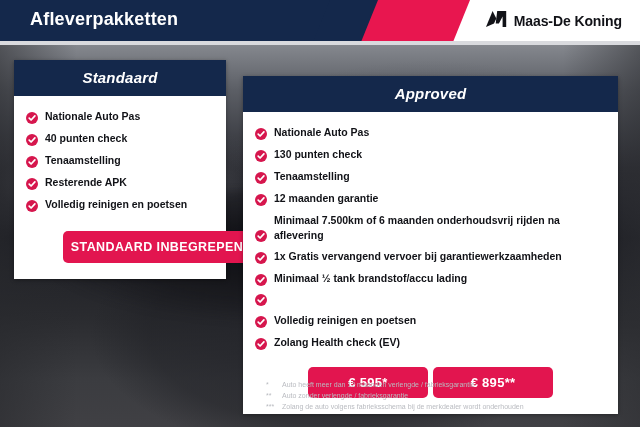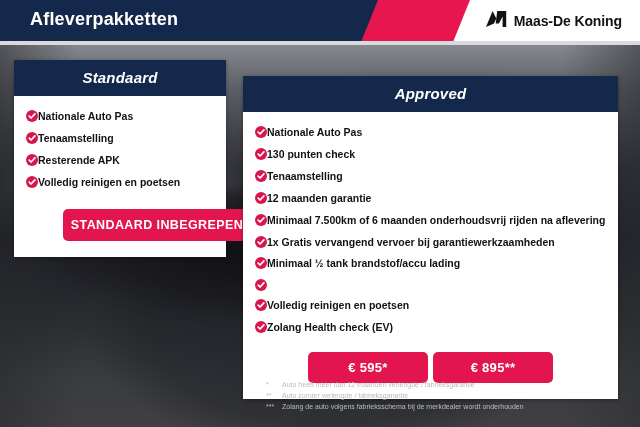--- a/index.html
+++ b/index.html
@@ -134,21 +134,22 @@
     width: 375px;
   }
 
   .feature-list {
     list-style: none;
     margin: 0;
     padding: 13px 10px 4px 12px;
   }
   .feature-list li {
     display: flex;
-    align-items: flex-start;
+    align-items: flex-end;
+    gap: 7px;
     margin-bottom: 7px;
     color: #111217;
     font-size: 10.5px;
     font-weight: bold;
     line-height: 1.42;
   }
   .check-badge {
     flex: 0 0 auto;
     width: 12px; height: 12px;
     margin-top: 1px;
@@ -258,20 +259,29 @@
         </span>
         <span class="feature-text">Nationale Auto Pas</span>
       </li>
       <li>
         <span class="check-badge">
           <svg width="12" height="12" viewBox="0 0 12 12" aria-hidden="true">
             <circle cx="6" cy="6" r="6" fill="#d6164d"></circle>
             <path d="M3.2 6.1 L5.1 8.0 L8.9 3.9" stroke="#ffffff" stroke-width="1.7" fill="none" stroke-linecap="round" stroke-linejoin="round"></path>
           </svg>
         </span>
+        <span class="feature-text">40 punten check</span>
+      </li>
+      <li>
+        <span class="check-badge">
+          <svg width="12" height="12" viewBox="0 0 12 12" aria-hidden="true">
+            <circle cx="6" cy="6" r="6" fill="#d6164d"></circle>
+            <path d="M3.2 6.1 L5.1 8.0 L8.9 3.9" stroke="#ffffff" stroke-width="1.7" fill="none" stroke-linecap="round" stroke-linejoin="round"></path>
+          </svg>
+        </span>
         <span class="feature-text">Tenaamstelling</span>
       </li>
       <li>
         <span class="check-badge">
           <svg width="12" height="12" viewBox="0 0 12 12" aria-hidden="true">
             <circle cx="6" cy="6" r="6" fill="#d6164d"></circle>
             <path d="M3.2 6.1 L5.1 8.0 L8.9 3.9" stroke="#ffffff" stroke-width="1.7" fill="none" stroke-linecap="round" stroke-linejoin="round"></path>
           </svg>
         </span>
         <span class="feature-text">Resterende APK</span>

